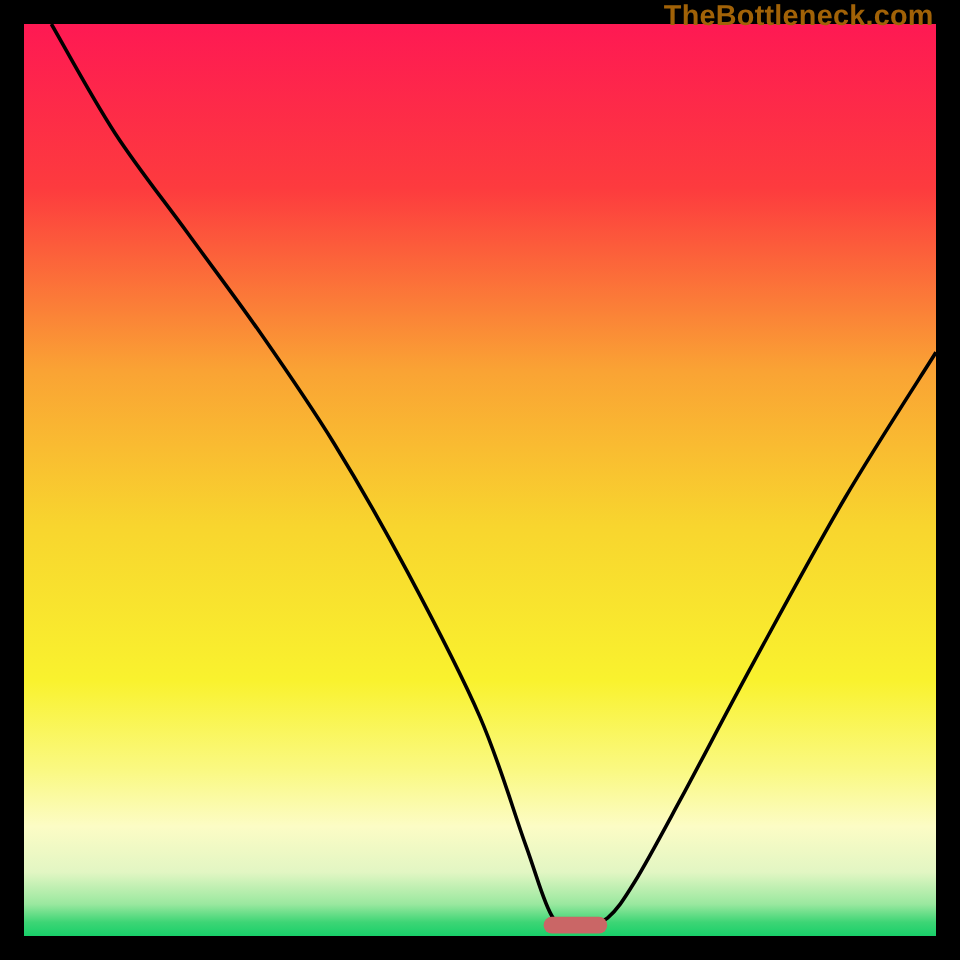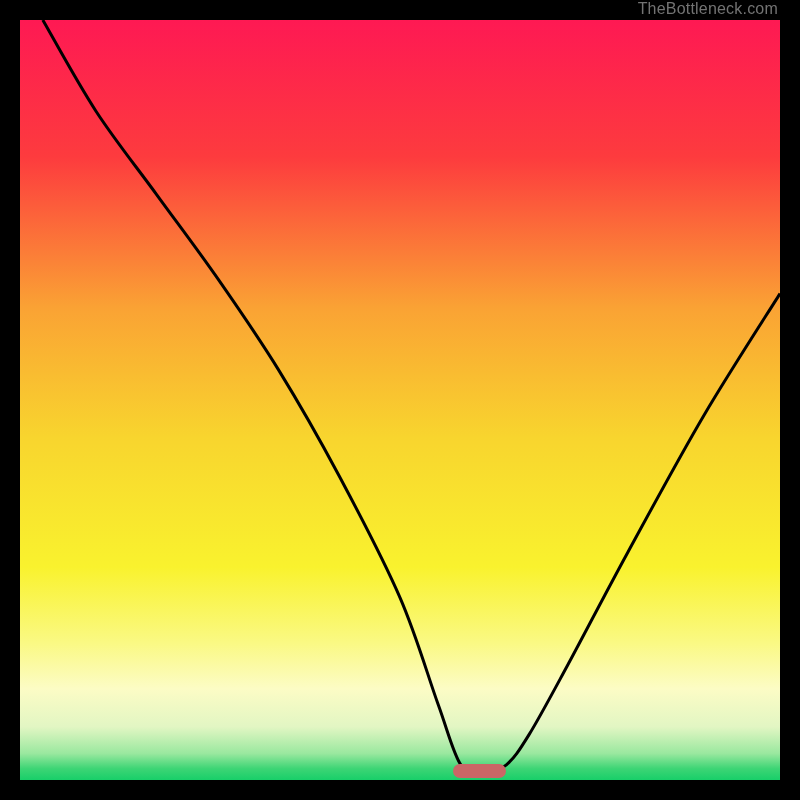--- a/index.html
+++ b/index.html
@@ -22,23 +22,23 @@
     left: 0;
     top: 0;
     width: 760px;
     height: 760px;
   }
   .watermark {
     position: absolute;
     top: 0px;
     right: 22px;
     font-family: Arial, Helvetica, sans-serif;
-    font-size: 16px;
-    font-weight: 400;
-    color: #737373;
+    font-size: 24px;
+    font-weight: 700;
+    color: #a16207;
     letter-spacing: 0.2px;
   }
   .curve-svg {
     position: absolute;
     left: 0;
     top: 0;
     width: 760px;
     height: 760px;
   }
   .minimum-marker {

